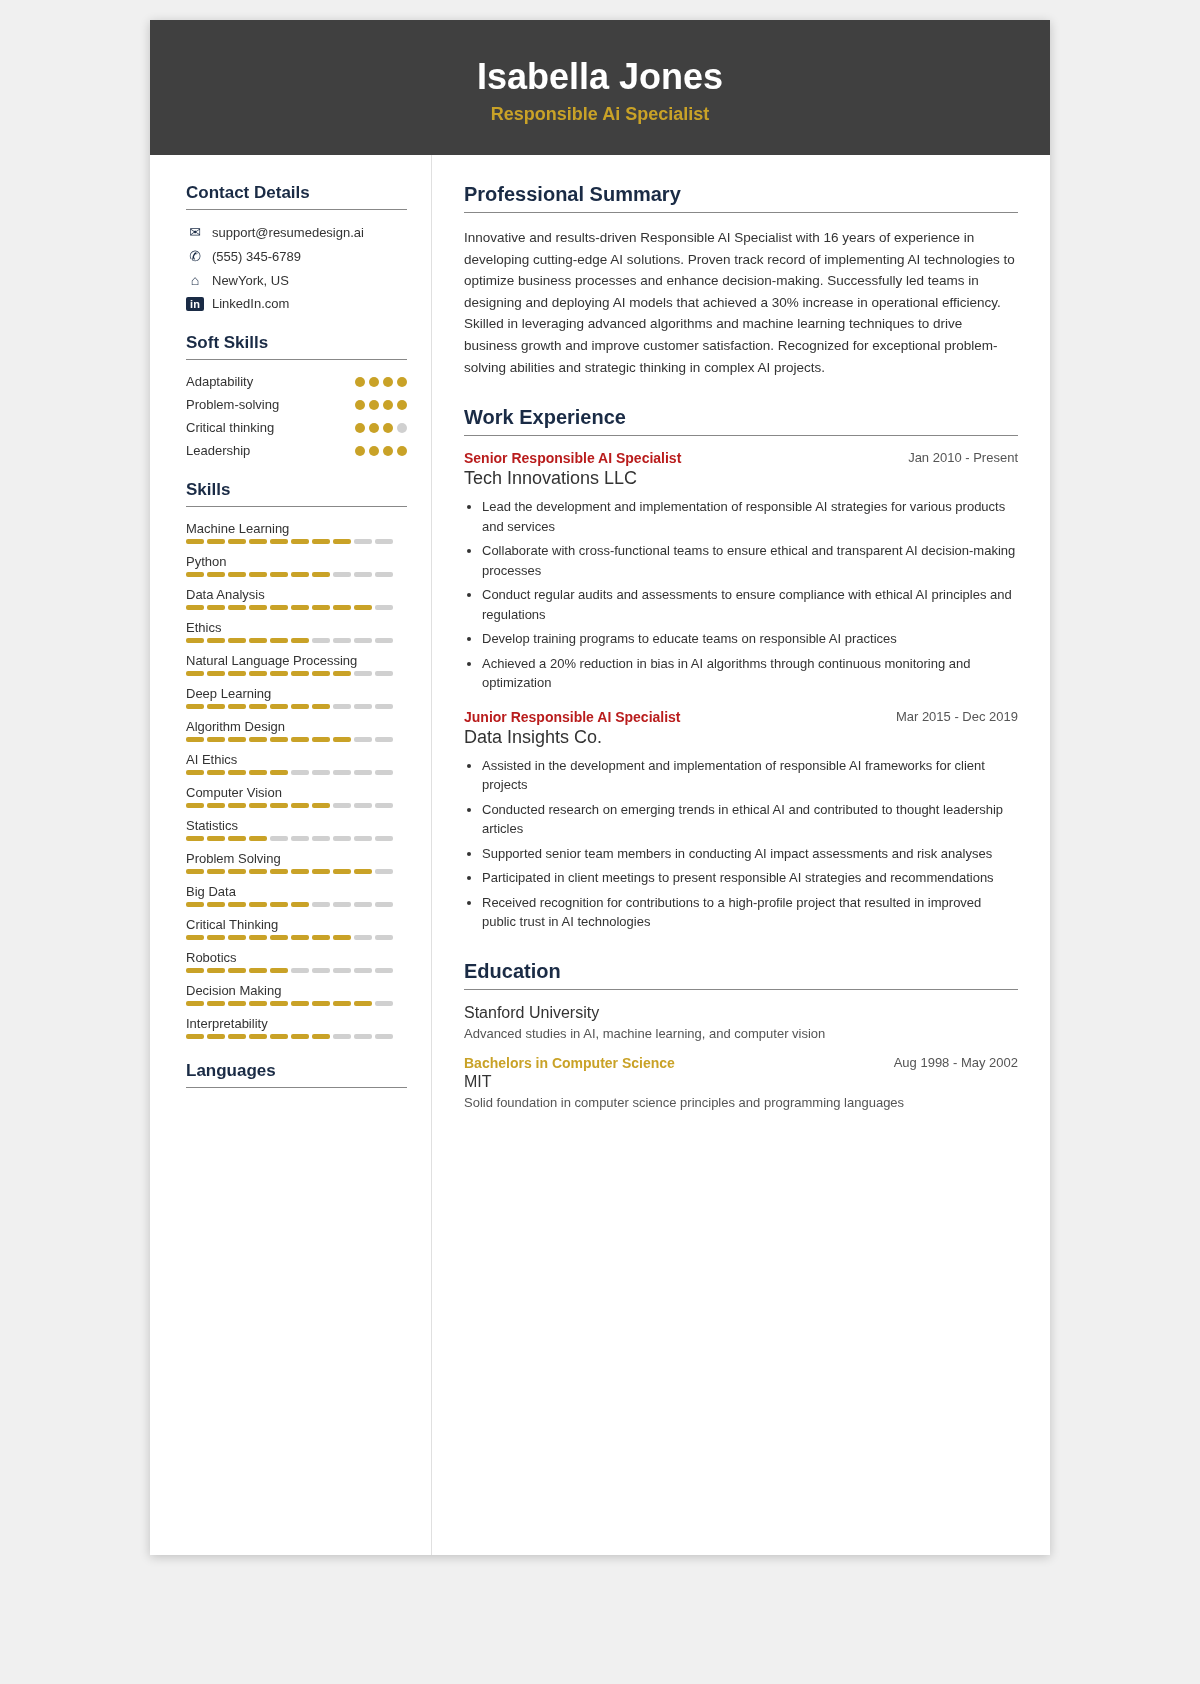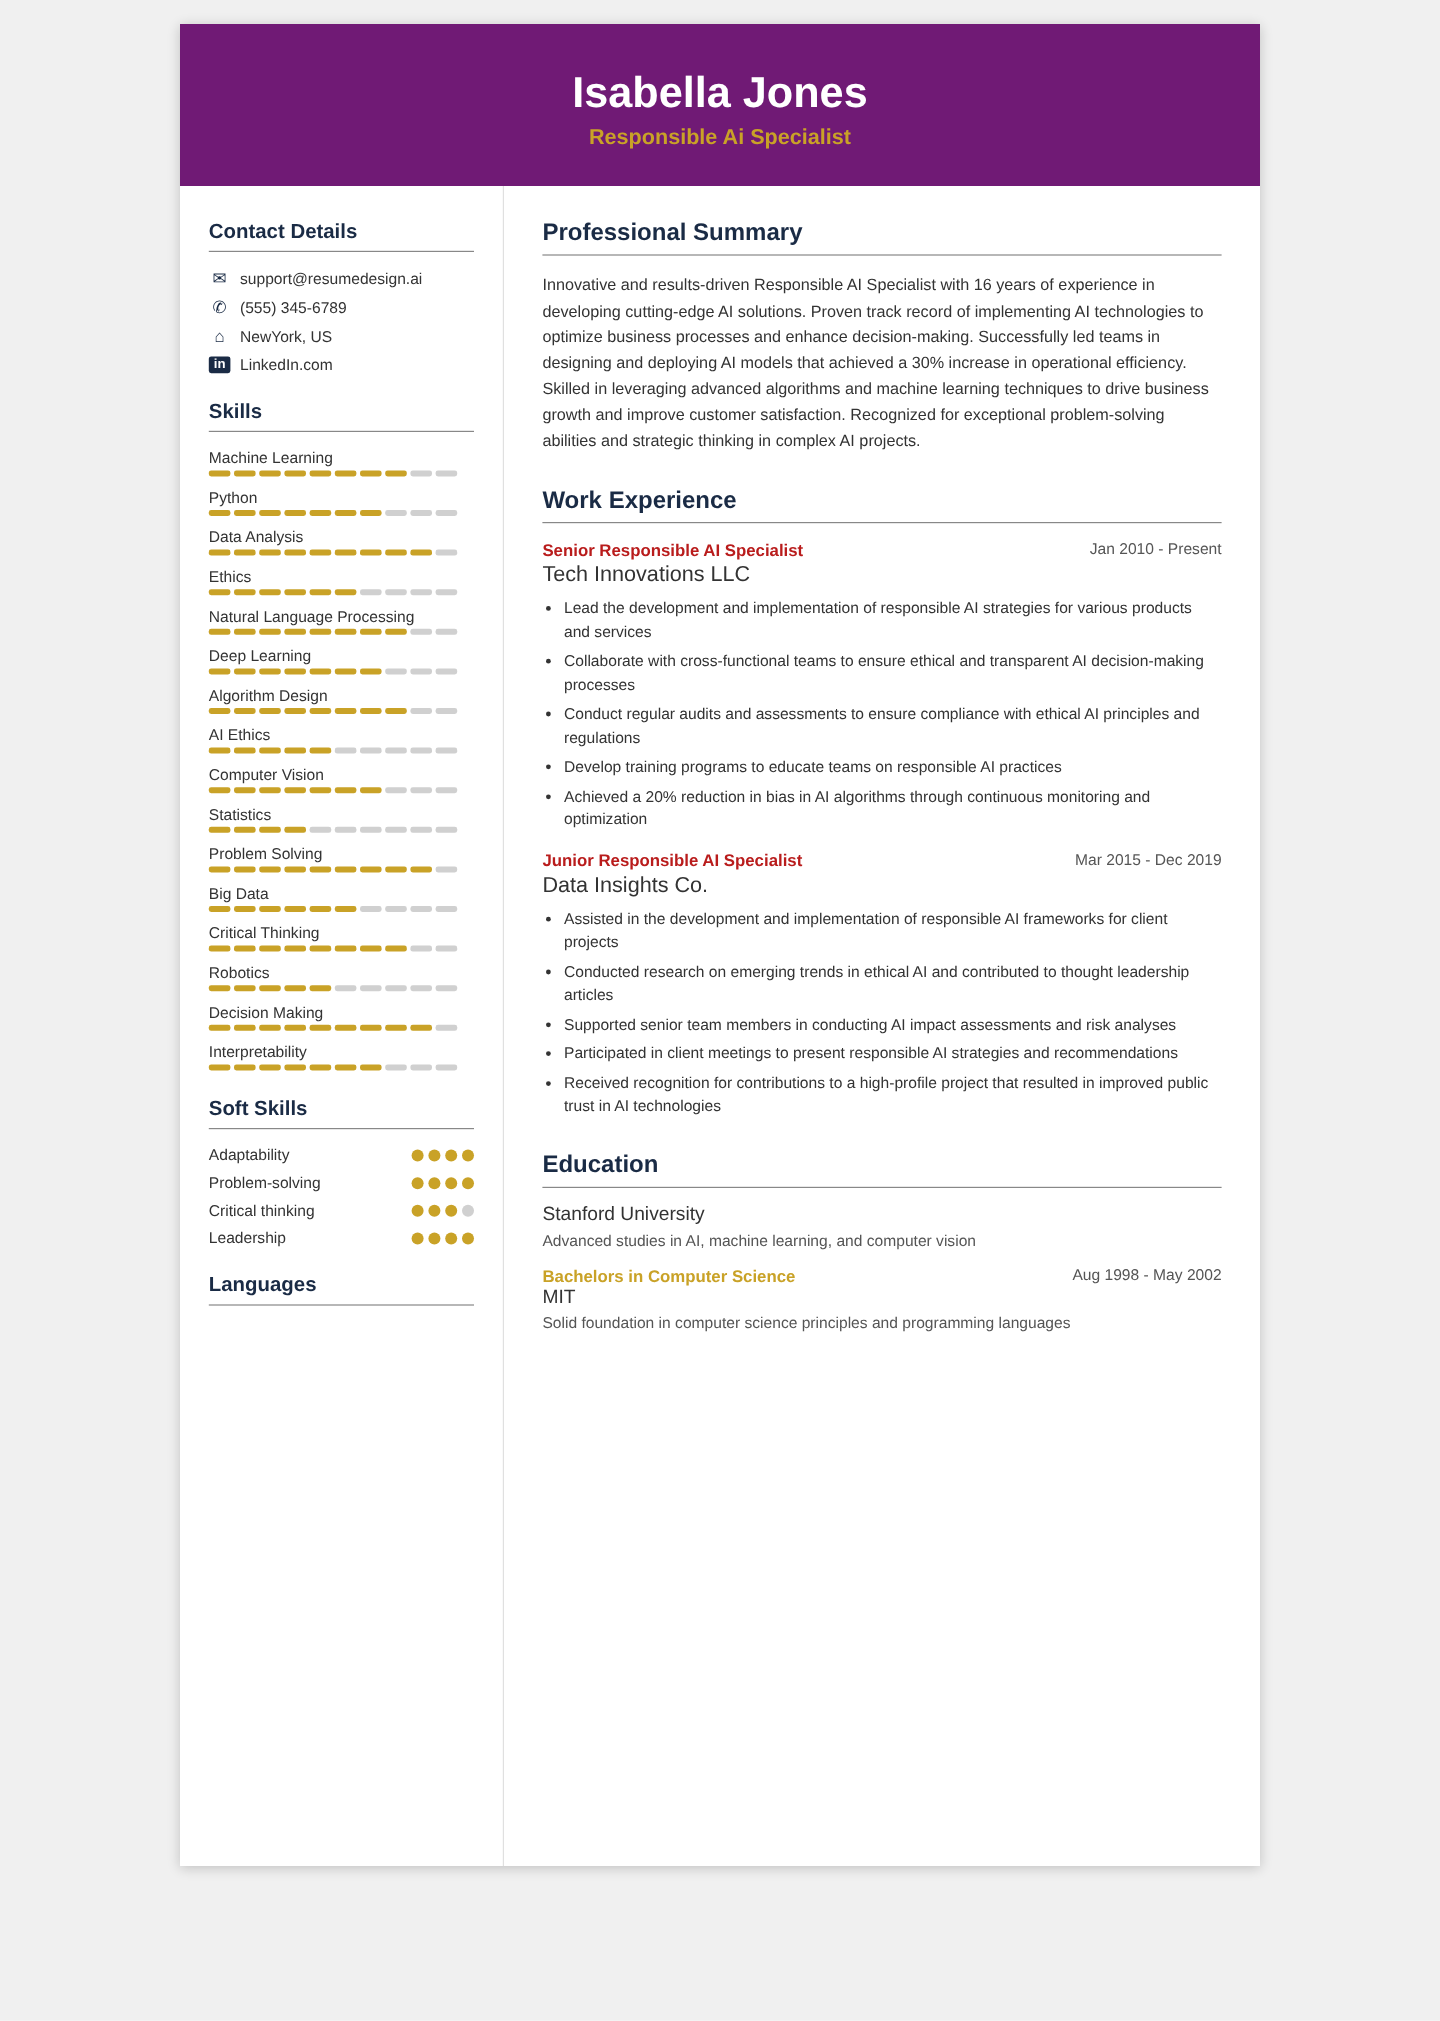--- a/index.html
+++ b/index.html
@@ -9,39 +9,40 @@
       display: flex;
       justify-content: center;
       padding: 20px;
     }
     .resume {
       width: 900px;
       background: #fff;
       box-shadow: 0 2px 10px rgba(0,0,0,0.2);
     }
     .header {
-      background: #701a75;
+      background: #404040;
       color: #fff;
       text-align: center;
       padding: 36px 40px 30px;
     }
     .header .name {
       font-size: 36px;
       font-weight: bold;
       color: #fff;
       margin-bottom: 6px;
     }
     .header .title {
       font-size: 18px;
       color: #c9a227;
       font-weight: bold;
     }
     .body {
       display: flex;
       min-height: 1400px;
+      padding-left: 12px;
     }
     .sidebar {
       width: 270px;
       flex-shrink: 0;
       background: #fff;
       padding: 28px 24px;
       border-right: 1px solid #e0e0e0;
     }
     .main {
       flex: 1;
@@ -227,235 +228,20 @@
           <span class="contact-icon">⌂</span>
           <span>NewYork, US</span>
         </div>
         <div class="contact-item">
           <span class="contact-icon" style="font-size:11px;font-weight:bold;background:#1a2b45;color:#fff;padding:1px 3px;border-radius:2px;">in</span>
           <span>LinkedIn.com</span>
         </div>
       </div>
 
       <div class="sidebar-section">
-        <div class="section-title">Skills</div>
-        <hr class="section-divider">
-        <div id="skills-list">
-            <div class="skill-name">Machine Learning</div>
-            <div class="skill-bar-container">
-              <div class="skill-segment filled"></div>
-              <div class="skill-segment filled"></div>
-              <div class="skill-segment filled"></div>
-              <div class="skill-segment filled"></div>
-              <div class="skill-segment filled"></div>
-              <div class="skill-segment filled"></div>
-              <div class="skill-segment filled"></div>
-              <div class="skill-segment filled"></div>
-              <div class="skill-segment empty"></div>
-              <div class="skill-segment empty"></div>
-            </div>
-            <div class="skill-name">Python</div>
-            <div class="skill-bar-container">
-              <div class="skill-segment filled"></div>
-              <div class="skill-segment filled"></div>
-              <div class="skill-segment filled"></div>
-              <div class="skill-segment filled"></div>
-              <div class="skill-segment filled"></div>
-              <div class="skill-segment filled"></div>
-              <div class="skill-segment filled"></div>
-              <div class="skill-segment empty"></div>
-              <div class="skill-segment empty"></div>
-              <div class="skill-segment empty"></div>
-            </div>
-            <div class="skill-name">Data Analysis</div>
-            <div class="skill-bar-container">
-              <div class="skill-segment filled"></div>
-              <div class="skill-segment filled"></div>
-              <div class="skill-segment filled"></div>
-              <div class="skill-segment filled"></div>
-              <div class="skill-segment filled"></div>
-              <div class="skill-segment filled"></div>
-              <div class="skill-segment filled"></div>
-              <div class="skill-segment filled"></div>
-              <div class="skill-segment filled"></div>
-              <div class="skill-segment empty"></div>
-            </div>
-            <div class="skill-name">Ethics</div>
-            <div class="skill-bar-container">
-              <div class="skill-segment filled"></div>
-              <div class="skill-segment filled"></div>
-              <div class="skill-segment filled"></div>
-              <div class="skill-segment filled"></div>
-              <div class="skill-segment filled"></div>
-              <div class="skill-segment filled"></div>
-              <div class="skill-segment empty"></div>
-              <div class="skill-segment empty"></div>
-              <div class="skill-segment empty"></div>
-              <div class="skill-segment empty"></div>
-            </div>
-            <div class="skill-name">Natural Language Processing</div>
-            <div class="skill-bar-container">
-              <div class="skill-segment filled"></div>
-              <div class="skill-segment filled"></div>
-              <div class="skill-segment filled"></div>
-              <div class="skill-segment filled"></div>
-              <div class="skill-segment filled"></div>
-              <div class="skill-segment filled"></div>
-              <div class="skill-segment filled"></div>
-              <div class="skill-segment filled"></div>
-              <div class="skill-segment empty"></div>
-              <div class="skill-segment empty"></div>
-            </div>
-            <div class="skill-name">Deep Learning</div>
-            <div class="skill-bar-container">
-              <div class="skill-segment filled"></div>
-              <div class="skill-segment filled"></div>
-              <div class="skill-segment filled"></div>
-              <div class="skill-segment filled"></div>
-              <div class="skill-segment filled"></div>
-              <div class="skill-segment filled"></div>
-              <div class="skill-segment filled"></div>
-              <div class="skill-segment empty"></div>
-              <div class="skill-segment empty"></div>
-              <div class="skill-segment empty"></div>
-            </div>
-            <div class="skill-name">Algorithm Design</div>
-            <div class="skill-bar-container">
-              <div class="skill-segment filled"></div>
-              <div class="skill-segment filled"></div>
-              <div class="skill-segment filled"></div>
-              <div class="skill-segment filled"></div>
-              <div class="skill-segment filled"></div>
-              <div class="skill-segment filled"></div>
-              <div class="skill-segment filled"></div>
-              <div class="skill-segment filled"></div>
-              <div class="skill-segment empty"></div>
-              <div class="skill-segment empty"></div>
-            </div>
-            <div class="skill-name">AI Ethics</div>
-            <div class="skill-bar-container">
-              <div class="skill-segment filled"></div>
-              <div class="skill-segment filled"></div>
-              <div class="skill-segment filled"></div>
-              <div class="skill-segment filled"></div>
-              <div class="skill-segment filled"></div>
-              <div class="skill-segment empty"></div>
-              <div class="skill-segment empty"></div>
-              <div class="skill-segment empty"></div>
-              <div class="skill-segment empty"></div>
-              <div class="skill-segment empty"></div>
-            </div>
-            <div class="skill-name">Computer Vision</div>
-            <div class="skill-bar-container">
-              <div class="skill-segment filled"></div>
-              <div class="skill-segment filled"></div>
-              <div class="skill-segment filled"></div>
-              <div class="skill-segment filled"></div>
-              <div class="skill-segment filled"></div>
-              <div class="skill-segment filled"></div>
-              <div class="skill-segment filled"></div>
-              <div class="skill-segment empty"></div>
-              <div class="skill-segment empty"></div>
-              <div class="skill-segment empty"></div>
-            </div>
-            <div class="skill-name">Statistics</div>
-            <div class="skill-bar-container">
-              <div class="skill-segment filled"></div>
-              <div class="skill-segment filled"></div>
-              <div class="skill-segment filled"></div>
-              <div class="skill-segment filled"></div>
-              <div class="skill-segment empty"></div>
-              <div class="skill-segment empty"></div>
-              <div class="skill-segment empty"></div>
-              <div class="skill-segment empty"></div>
-              <div class="skill-segment empty"></div>
-              <div class="skill-segment empty"></div>
-            </div>
-            <div class="skill-name">Problem Solving</div>
-            <div class="skill-bar-container">
-              <div class="skill-segment filled"></div>
-              <div class="skill-segment filled"></div>
-              <div class="skill-segment filled"></div>
-              <div class="skill-segment filled"></div>
-              <div class="skill-segment filled"></div>
-              <div class="skill-segment filled"></div>
-              <div class="skill-segment filled"></div>
-              <div class="skill-segment filled"></div>
-              <div class="skill-segment filled"></div>
-              <div class="skill-segment empty"></div>
-            </div>
-            <div class="skill-name">Big Data</div>
-            <div class="skill-bar-container">
-              <div class="skill-segment filled"></div>
-              <div class="skill-segment filled"></div>
-              <div class="skill-segment filled"></div>
-              <div class="skill-segment filled"></div>
-              <div class="skill-segment filled"></div>
-              <div class="skill-segment filled"></div>
-              <div class="skill-segment empty"></div>
-              <div class="skill-segment empty"></div>
-              <div class="skill-segment empty"></div>
-              <div class="skill-segment empty"></div>
-            </div>
-            <div class="skill-name">Critical Thinking</div>
-            <div class="skill-bar-container">
-              <div class="skill-segment filled"></div>
-              <div class="skill-segment filled"></div>
-              <div class="skill-segment filled"></div>
-              <div class="skill-segment filled"></div>
-              <div class="skill-segment filled"></div>
-              <div class="skill-segment filled"></div>
-              <div class="skill-segment filled"></div>
-              <div class="skill-segment filled"></div>
-              <div class="skill-segment empty"></div>
-              <div class="skill-segment empty"></div>
-            </div>
-            <div class="skill-name">Robotics</div>
-            <div class="skill-bar-container">
-              <div class="skill-segment filled"></div>
-              <div class="skill-segment filled"></div>
-              <div class="skill-segment filled"></div>
-              <div class="skill-segment filled"></div>
-              <div class="skill-segment filled"></div>
-              <div class="skill-segment empty"></div>
-              <div class="skill-segment empty"></div>
-              <div class="skill-segment empty"></div>
-              <div class="skill-segment empty"></div>
-              <div class="skill-segment empty"></div>
-            </div>
-            <div class="skill-name">Decision Making</div>
-            <div class="skill-bar-container">
-              <div class="skill-segment filled"></div>
-              <div class="skill-segment filled"></div>
-              <div class="skill-segment filled"></div>
-              <div class="skill-segment filled"></div>
-              <div class="skill-segment filled"></div>
-              <div class="skill-segment filled"></div>
-              <div class="skill-segment filled"></div>
-              <div class="skill-segment filled"></div>
-              <div class="skill-segment filled"></div>
-              <div class="skill-segment empty"></div>
-            </div>
-            <div class="skill-name">Interpretability</div>
-            <div class="skill-bar-container">
-              <div class="skill-segment filled"></div>
-              <div class="skill-segment filled"></div>
-              <div class="skill-segment filled"></div>
-              <div class="skill-segment filled"></div>
-              <div class="skill-segment filled"></div>
-              <div class="skill-segment filled"></div>
-              <div class="skill-segment filled"></div>
-              <div class="skill-segment empty"></div>
-              <div class="skill-segment empty"></div>
-              <div class="skill-segment empty"></div>
-            </div>
-          </div>
-      </div>
-
-      <div class="sidebar-section">
         <div class="section-title">Soft Skills</div>
         <hr class="section-divider">
         <div id="soft-skills-list">
             <div class="soft-skill-row">
               <span class="soft-skill-name">Adaptability</span>
               <div class="dots">
                 <div class="dot filled"></div>
                 <div class="dot filled"></div>
                 <div class="dot filled"></div>
                 <div class="dot filled"></div>
@@ -480,20 +266,235 @@
               </div>
             </div>
             <div class="soft-skill-row">
               <span class="soft-skill-name">Leadership</span>
               <div class="dots">
                 <div class="dot filled"></div>
                 <div class="dot filled"></div>
                 <div class="dot filled"></div>
                 <div class="dot filled"></div>
               </div>
+            </div>
+          </div>
+      </div>
+
+      <div class="sidebar-section">
+        <div class="section-title">Skills</div>
+        <hr class="section-divider">
+        <div id="skills-list">
+            <div class="skill-name">Machine Learning</div>
+            <div class="skill-bar-container">
+              <div class="skill-segment filled"></div>
+              <div class="skill-segment filled"></div>
+              <div class="skill-segment filled"></div>
+              <div class="skill-segment filled"></div>
+              <div class="skill-segment filled"></div>
+              <div class="skill-segment filled"></div>
+              <div class="skill-segment filled"></div>
+              <div class="skill-segment filled"></div>
+              <div class="skill-segment empty"></div>
+              <div class="skill-segment empty"></div>
+            </div>
+            <div class="skill-name">Python</div>
+            <div class="skill-bar-container">
+              <div class="skill-segment filled"></div>
+              <div class="skill-segment filled"></div>
+              <div class="skill-segment filled"></div>
+              <div class="skill-segment filled"></div>
+              <div class="skill-segment filled"></div>
+              <div class="skill-segment filled"></div>
+              <div class="skill-segment filled"></div>
+              <div class="skill-segment empty"></div>
+              <div class="skill-segment empty"></div>
+              <div class="skill-segment empty"></div>
+            </div>
+            <div class="skill-name">Data Analysis</div>
+            <div class="skill-bar-container">
+              <div class="skill-segment filled"></div>
+              <div class="skill-segment filled"></div>
+              <div class="skill-segment filled"></div>
+              <div class="skill-segment filled"></div>
+              <div class="skill-segment filled"></div>
+              <div class="skill-segment filled"></div>
+              <div class="skill-segment filled"></div>
+              <div class="skill-segment filled"></div>
+              <div class="skill-segment filled"></div>
+              <div class="skill-segment empty"></div>
+            </div>
+            <div class="skill-name">Ethics</div>
+            <div class="skill-bar-container">
+              <div class="skill-segment filled"></div>
+              <div class="skill-segment filled"></div>
+              <div class="skill-segment filled"></div>
+              <div class="skill-segment filled"></div>
+              <div class="skill-segment filled"></div>
+              <div class="skill-segment filled"></div>
+              <div class="skill-segment empty"></div>
+              <div class="skill-segment empty"></div>
+              <div class="skill-segment empty"></div>
+              <div class="skill-segment empty"></div>
+            </div>
+            <div class="skill-name">Natural Language Processing</div>
+            <div class="skill-bar-container">
+              <div class="skill-segment filled"></div>
+              <div class="skill-segment filled"></div>
+              <div class="skill-segment filled"></div>
+              <div class="skill-segment filled"></div>
+              <div class="skill-segment filled"></div>
+              <div class="skill-segment filled"></div>
+              <div class="skill-segment filled"></div>
+              <div class="skill-segment filled"></div>
+              <div class="skill-segment empty"></div>
+              <div class="skill-segment empty"></div>
+            </div>
+            <div class="skill-name">Deep Learning</div>
+            <div class="skill-bar-container">
+              <div class="skill-segment filled"></div>
+              <div class="skill-segment filled"></div>
+              <div class="skill-segment filled"></div>
+              <div class="skill-segment filled"></div>
+              <div class="skill-segment filled"></div>
+              <div class="skill-segment filled"></div>
+              <div class="skill-segment filled"></div>
+              <div class="skill-segment empty"></div>
+              <div class="skill-segment empty"></div>
+              <div class="skill-segment empty"></div>
+            </div>
+            <div class="skill-name">Algorithm Design</div>
+            <div class="skill-bar-container">
+              <div class="skill-segment filled"></div>
+              <div class="skill-segment filled"></div>
+              <div class="skill-segment filled"></div>
+              <div class="skill-segment filled"></div>
+              <div class="skill-segment filled"></div>
+              <div class="skill-segment filled"></div>
+              <div class="skill-segment filled"></div>
+              <div class="skill-segment filled"></div>
+              <div class="skill-segment empty"></div>
+              <div class="skill-segment empty"></div>
+            </div>
+            <div class="skill-name">AI Ethics</div>
+            <div class="skill-bar-container">
+              <div class="skill-segment filled"></div>
+              <div class="skill-segment filled"></div>
+              <div class="skill-segment filled"></div>
+              <div class="skill-segment filled"></div>
+              <div class="skill-segment filled"></div>
+              <div class="skill-segment empty"></div>
+              <div class="skill-segment empty"></div>
+              <div class="skill-segment empty"></div>
+              <div class="skill-segment empty"></div>
+              <div class="skill-segment empty"></div>
+            </div>
+            <div class="skill-name">Computer Vision</div>
+            <div class="skill-bar-container">
+              <div class="skill-segment filled"></div>
+              <div class="skill-segment filled"></div>
+              <div class="skill-segment filled"></div>
+              <div class="skill-segment filled"></div>
+              <div class="skill-segment filled"></div>
+              <div class="skill-segment filled"></div>
+              <div class="skill-segment filled"></div>
+              <div class="skill-segment empty"></div>
+              <div class="skill-segment empty"></div>
+              <div class="skill-segment empty"></div>
+            </div>
+            <div class="skill-name">Statistics</div>
+            <div class="skill-bar-container">
+              <div class="skill-segment filled"></div>
+              <div class="skill-segment filled"></div>
+              <div class="skill-segment filled"></div>
+              <div class="skill-segment filled"></div>
+              <div class="skill-segment empty"></div>
+              <div class="skill-segment empty"></div>
+              <div class="skill-segment empty"></div>
+              <div class="skill-segment empty"></div>
+              <div class="skill-segment empty"></div>
+              <div class="skill-segment empty"></div>
+            </div>
+            <div class="skill-name">Problem Solving</div>
+            <div class="skill-bar-container">
+              <div class="skill-segment filled"></div>
+              <div class="skill-segment filled"></div>
+              <div class="skill-segment filled"></div>
+              <div class="skill-segment filled"></div>
+              <div class="skill-segment filled"></div>
+              <div class="skill-segment filled"></div>
+              <div class="skill-segment filled"></div>
+              <div class="skill-segment filled"></div>
+              <div class="skill-segment filled"></div>
+              <div class="skill-segment empty"></div>
+            </div>
+            <div class="skill-name">Big Data</div>
+            <div class="skill-bar-container">
+              <div class="skill-segment filled"></div>
+              <div class="skill-segment filled"></div>
+              <div class="skill-segment filled"></div>
+              <div class="skill-segment filled"></div>
+              <div class="skill-segment filled"></div>
+              <div class="skill-segment filled"></div>
+              <div class="skill-segment empty"></div>
+              <div class="skill-segment empty"></div>
+              <div class="skill-segment empty"></div>
+              <div class="skill-segment empty"></div>
+            </div>
+            <div class="skill-name">Critical Thinking</div>
+            <div class="skill-bar-container">
+              <div class="skill-segment filled"></div>
+              <div class="skill-segment filled"></div>
+              <div class="skill-segment filled"></div>
+              <div class="skill-segment filled"></div>
+              <div class="skill-segment filled"></div>
+              <div class="skill-segment filled"></div>
+              <div class="skill-segment filled"></div>
+              <div class="skill-segment filled"></div>
+              <div class="skill-segment empty"></div>
+              <div class="skill-segment empty"></div>
+            </div>
+            <div class="skill-name">Robotics</div>
+            <div class="skill-bar-container">
+              <div class="skill-segment filled"></div>
+              <div class="skill-segment filled"></div>
+              <div class="skill-segment filled"></div>
+              <div class="skill-segment filled"></div>
+              <div class="skill-segment filled"></div>
+              <div class="skill-segment empty"></div>
+              <div class="skill-segment empty"></div>
+              <div class="skill-segment empty"></div>
+              <div class="skill-segment empty"></div>
+              <div class="skill-segment empty"></div>
+            </div>
+            <div class="skill-name">Decision Making</div>
+            <div class="skill-bar-container">
+              <div class="skill-segment filled"></div>
+              <div class="skill-segment filled"></div>
+              <div class="skill-segment filled"></div>
+              <div class="skill-segment filled"></div>
+              <div class="skill-segment filled"></div>
+              <div class="skill-segment filled"></div>
+              <div class="skill-segment filled"></div>
+              <div class="skill-segment filled"></div>
+              <div class="skill-segment filled"></div>
+              <div class="skill-segment empty"></div>
+            </div>
+            <div class="skill-name">Interpretability</div>
+            <div class="skill-bar-container">
+              <div class="skill-segment filled"></div>
+              <div class="skill-segment filled"></div>
+              <div class="skill-segment filled"></div>
+              <div class="skill-segment filled"></div>
+              <div class="skill-segment filled"></div>
+              <div class="skill-segment filled"></div>
+              <div class="skill-segment filled"></div>
+              <div class="skill-segment empty"></div>
+              <div class="skill-segment empty"></div>
+              <div class="skill-segment empty"></div>
             </div>
           </div>
       </div>
 
       <div class="sidebar-section">
         <div class="languages-title">Languages</div>
         <hr class="section-divider">
       </div>
 
     </div>

